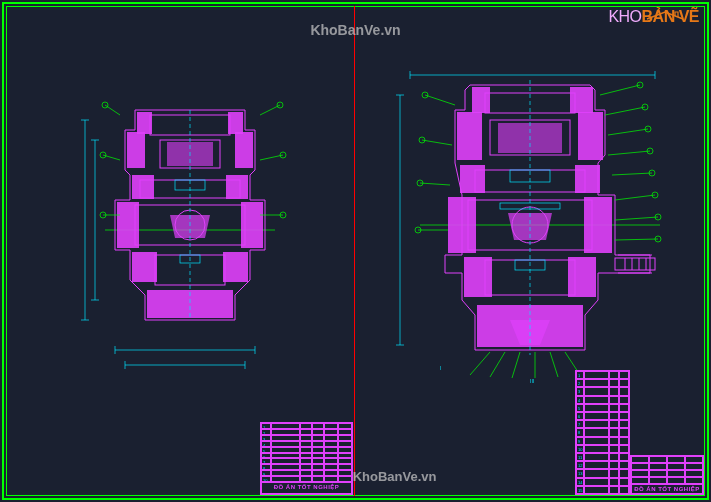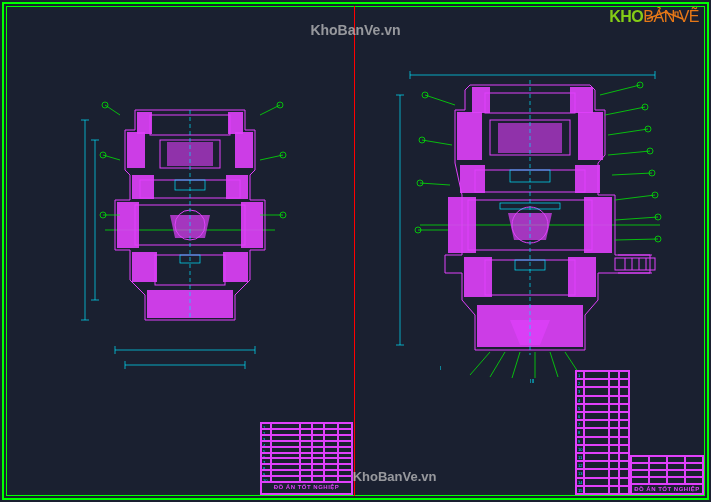--- a/index.html
+++ b/index.html
@@ -4,22 +4,22 @@
 <style>
 *{margin:0;padding:0;box-sizing:border-box}
 body{background:#1a2030;width:711px;height:502px;font-family:Arial,sans-serif;overflow:hidden;position:relative}
 .frame{position:absolute;border:1px solid #00ff00}
 .outer{left:2px;top:2px;width:707px;height:498px;border:2px solid #00ff00}
 .inner{left:6px;top:6px;width:699px;height:490px}
 .divider{position:absolute;left:354px;top:6px;width:1px;height:490px;background:#ff0000}
 .watermark-top{position:absolute;left:50%;top:22px;transform:translateX(-50%);color:#ccc;font-size:14px;font-weight:bold;opacity:0.7}
 .watermark-bot{position:absolute;left:50%;bottom:18px;transform:translateX(-50%);color:#ccc;font-size:13px;font-weight:bold;opacity:0.7}
 .logo{position:absolute;right:12px;top:8px;font-size:16px;font-weight:bold;letter-spacing:-0.5px}
-.logo-k{color:#84cc16;font-weight:700}
-.logo-b{color:#e67817;font-weight:400}
+.logo-k{color:#f0abfc;font-weight:400}
+.logo-b{color:#e67817;font-weight:700}
 .logo-roof{position:absolute;right:14px;top:2px;width:40px;height:10px}
 .dwg{position:absolute}
 .hatch{fill:#e040fb}
 .outline{stroke:#e040fb;fill:none;stroke-width:1}
 .dim{stroke:#00e5ff;fill:none;stroke-width:0.7}
 .dimt{fill:#00e5ff;font-size:5px}
 .gline{stroke:#00ff00;fill:none;stroke-width:0.7}
 .titleblock{position:absolute;border:1px solid #e040fb;background:#1a2030}
 .tb-grid{display:grid;height:100%}
 .tb-cell{border:0.5px solid #e040fb;font-size:4px;color:#00e5ff;padding:1px;overflow:hidden;white-space:nowrap}

